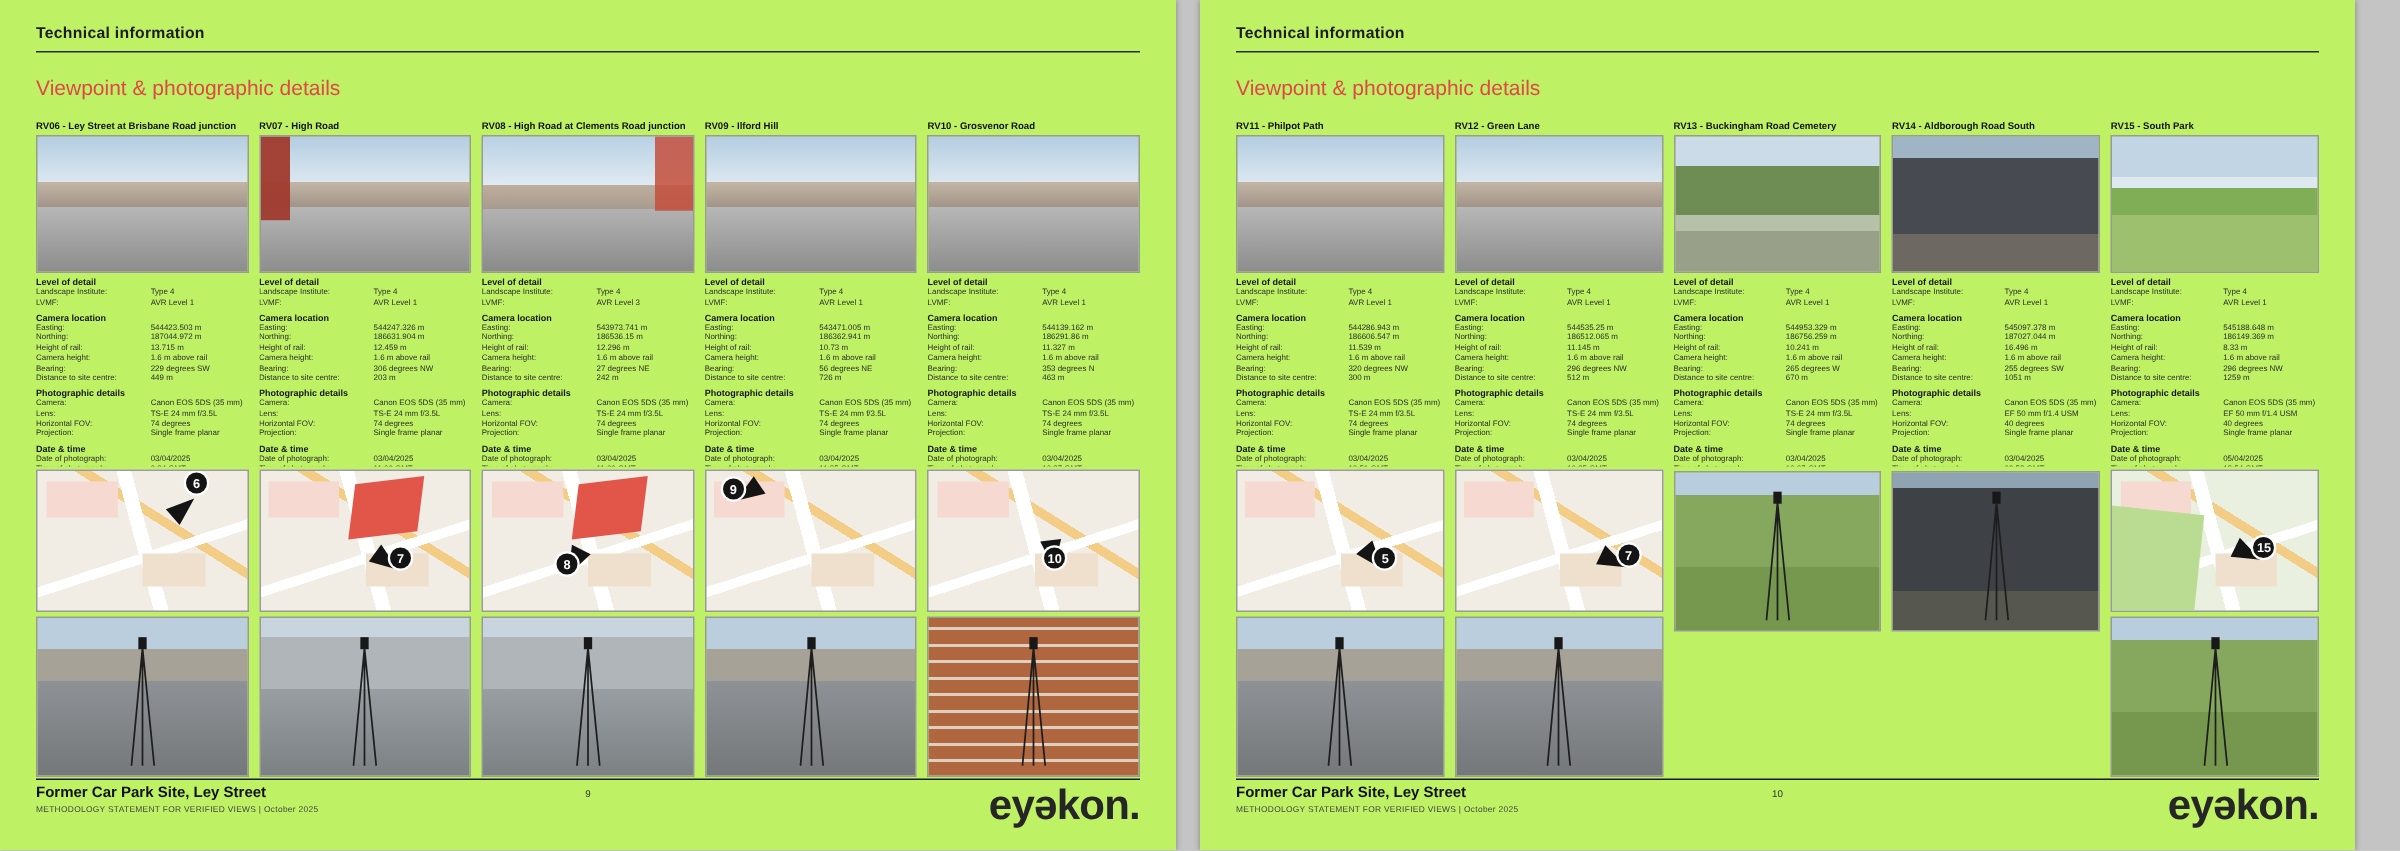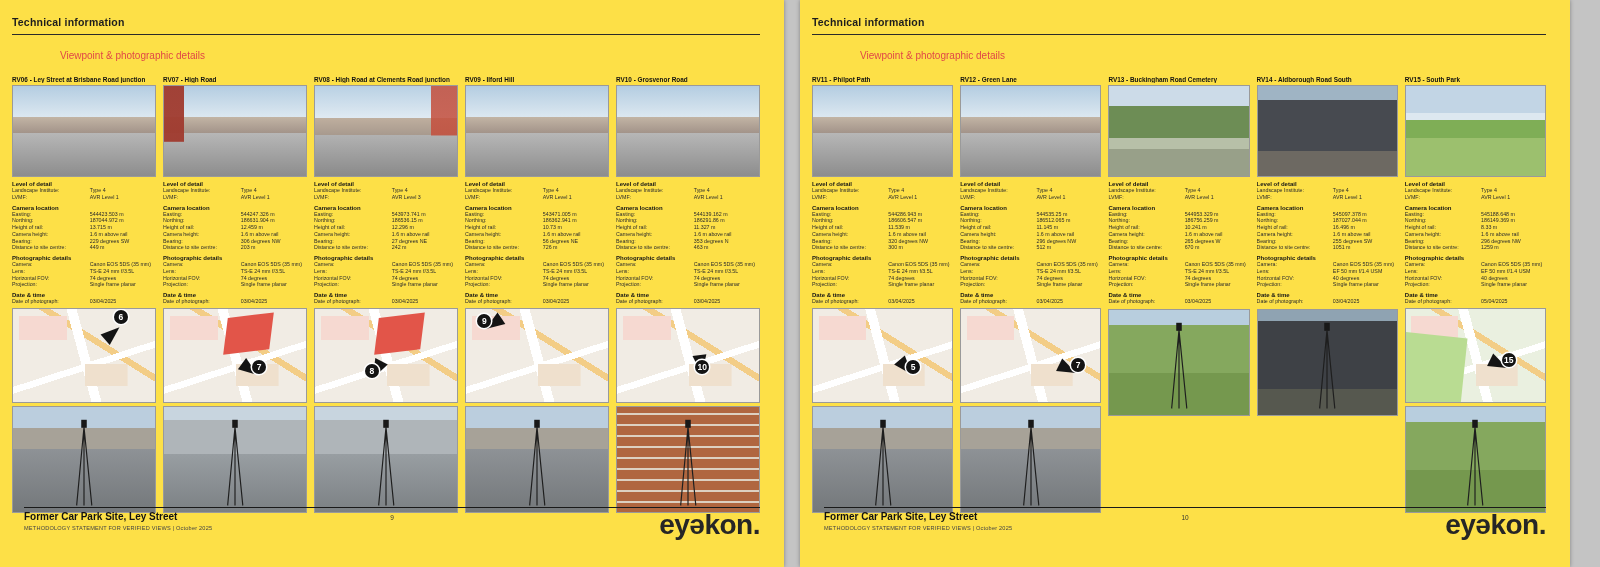--- a/index.html
+++ b/index.html
@@ -1,23 +1,23 @@
 <!DOCTYPE html>
 <html><head>
 <meta charset="utf-8">
 <style>
   html,body{margin:0;padding:0;background:#c9c9c9;font-family:"Liberation Sans",sans-serif;}
   #stage{position:relative;width:1600px;height:567px;background:#c4c4c4;overflow:hidden;}
-  .page{position:absolute;top:0;height:567px;background:#fde047;box-sizing:border-box;
-        padding:16px 24px 0 12px;box-shadow:0 0 4px rgba(0,0,0,.35);}
+  .page{position:absolute;top:0;height:567px;background:#bef264;box-sizing:border-box;
+        padding:16px 24px 0 24px;box-shadow:0 0 4px rgba(0,0,0,.35);}
   #page1{left:0;width:784px;}
   #page2{left:800px;width:770px;}
   .pg-header{font-size:10.5px;font-weight:bold;color:#1d1d1d;letter-spacing:.2px;}
   .pg-rule{border:none;border-top:1.3px solid #2a2a2a;margin:6px 0 0 0;}
-  .pg-subtitle{margin-top:15px;font-size:10px;color:#e04747;margin-left:48px;}
+  .pg-subtitle{margin-top:15px;font-size:14px;color:#e04747;}
   .cols{display:flex;gap:7px;margin-top:15px;}
   .vp-col{flex:1;min-width:0;}
   .vp-title{font-size:6.4px;font-weight:bold;color:#111;margin-bottom:2px;white-space:nowrap;overflow:hidden;}
   .vp-photo{height:92px;border:0.5px solid #9a9a9a;box-sizing:border-box;}
   .vp-sections{margin-top:3px;height:126px;overflow:hidden;}
   .sec-h{font-size:6px;font-weight:bold;color:#151515;margin-top:4px;}
   .sec-h:first-child{margin-top:1px;}
   .row{display:flex;font-size:5.3px;color:#2b2b2b;line-height:1.28;}
   .lab{flex:0 0 54%;}
   .val{flex:1;}
@@ -55,21 +55,21 @@
   .p-cemetery{background:linear-gradient(180deg,#ccdbe8 0 22%,#6d8d55 22% 58%,#b7c0a8 58% 70%,#98a089 70% 100%);}
   .p-wall{background:linear-gradient(180deg,#9fb4c4 0 16%,#474a50 16% 72%,#6d6962 72% 100%);}
   .p-park{background:linear-gradient(180deg,#c2d5e5 0 30%,#dde8f0 30% 38%,#7fae56 38% 58%,#9cc06e 58% 100%);}
   
   .s-pave{background:linear-gradient(180deg,#c8d5df 0 12%,#afb5b9 12% 45%,#989ea2 45%,#7c8184 100%);}
   .s-street{background:linear-gradient(180deg,#bbcede 0 20%,#a7a298 20% 40%,#8e9296 40%,#74787b 100%);}
   .s-brick{background:repeating-linear-gradient(0deg,#b0663f 0 9px,#ddd0c0 9px 11px);}
   .s-green{background:linear-gradient(180deg,#b8cede 0 14%,#85a85e 14% 60%,#75984e 60% 100%);}
   .s-wall{background:linear-gradient(180deg,#8fa3b2 0 10%,#3e4146 10% 75%,#56584f 75% 100%);}
   
-  .footer{position:absolute;left:24px;right:24px;bottom:20px;border-top:1.8px solid #1a1a1a;padding-top:3px;height:36px;}
+  .footer{position:absolute;left:24px;right:24px;bottom:8px;border-top:1.8px solid #1a1a1a;padding-top:3px;height:36px;}
   .f-title{font-size:10px;font-weight:bold;color:#111;}
   .f-sub{font-size:5.6px;color:#444;margin-top:3px;letter-spacing:.2px;}
   .f-page{position:absolute;left:50%;top:6px;transform:translateX(-50%);font-size:6.5px;color:#333;}
   .f-logo{position:absolute;right:0;top:1px;font-size:28px;font-weight:bold;color:#262626;letter-spacing:-0.5px;}
 </style>
 </head>
 <body>
 
 <div id="stage">
 

